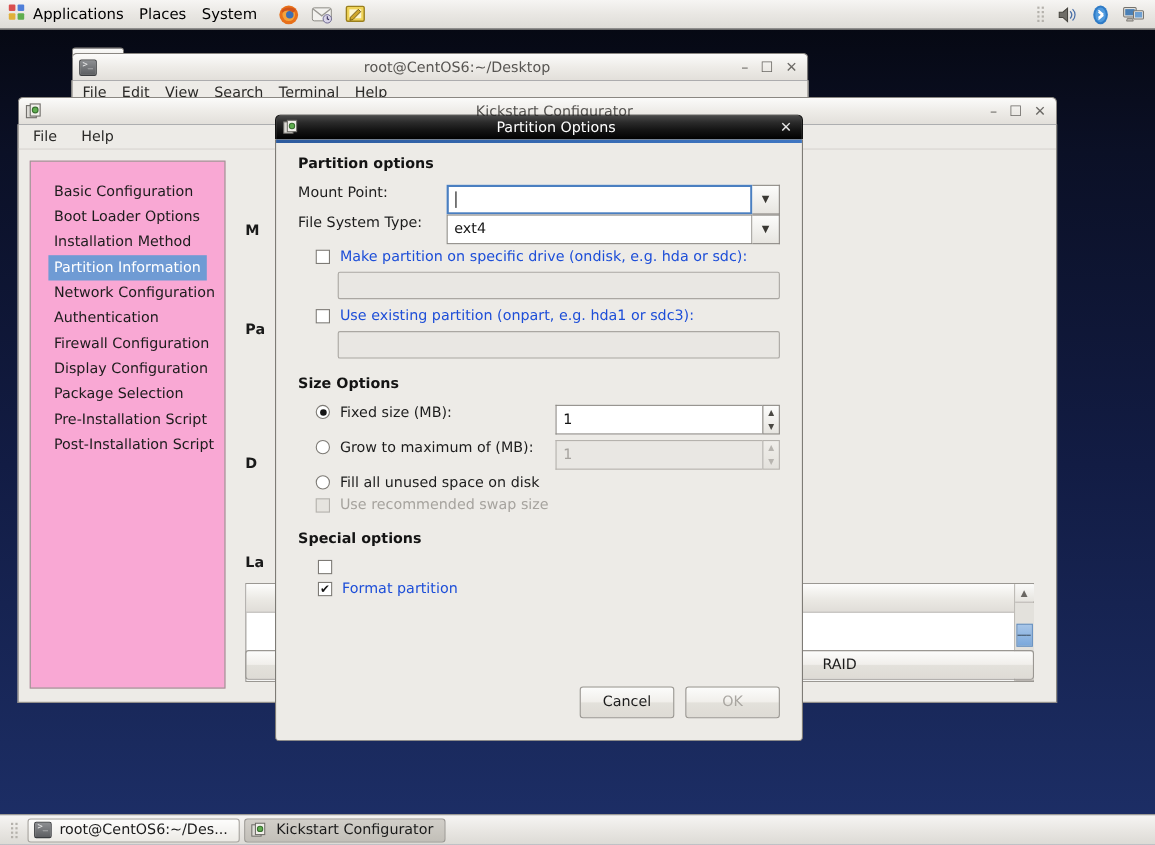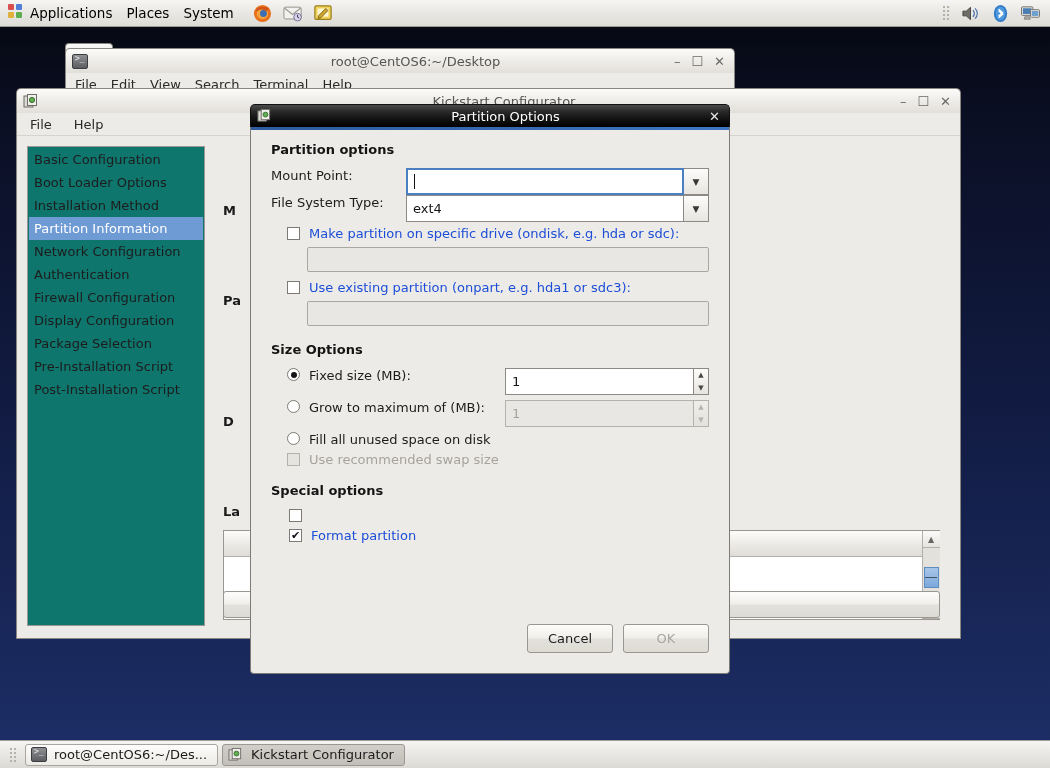--- a/index.html
+++ b/index.html
@@ -85,22 +85,22 @@
   #ks-body { height: 526px; position: relative; padding: 0; }
   #ks-menubar {
     height: 23px; display: flex; align-items: center; gap: 16px; padding: 0 10px;
     font-size: 13px; color: #2b2a28; border-bottom: 1px solid #d7d4cf;
   }
   #ks-menubar span { cursor: default; padding: 2px 3px; }
 
   #ks-content { display: flex; padding: 10px; gap: 14px; height: 500px; }
 
   #ks-sidebar {
-    width: 178px; background: #0f766e; border: 1px solid #9a9792;
-    padding: 1px; overflow: hidden; flex: none;
+    width: 178px; background: #f9a8d4; border: 1px solid #9a9792;
+    padding: 16px; overflow: hidden; flex: none;
   }
   .side-item {
     padding: 3px 5px; font-size: 13px; color: #1c1c1c;
     line-height: 17px; cursor: default; white-space: nowrap;
   }
   .side-item.sel { background: #6f9bd4; color: #ffffff; }
 
   #ks-panel { flex: 1; position: relative; padding-top: 2px; }
   .ks-label { font-weight: bold; font-size: 13px; color: #1a1a1a; }
   #lbl-master { position: absolute; left: 4px; top: 57px; }
@@ -427,20 +427,21 @@
                     <i></i>
                     <i></i>
                 </div>
               </div>
               <div class="vs-btn">▼</div>
             </div>
           </div>
 
           <div id="ks-buttons">
             <div class="gtk-btn wide"></div>
+            <div class="gtk-btn wide">RAID</div>
           </div>
         </div>
       </div>
     </div>
   </div>
 
   <div class="win" id="dlg">
     <div class="titlebar active">
       <span class="ico ico-ks">
         <svg width="15" height="15" viewBox="0 0 16 16">

